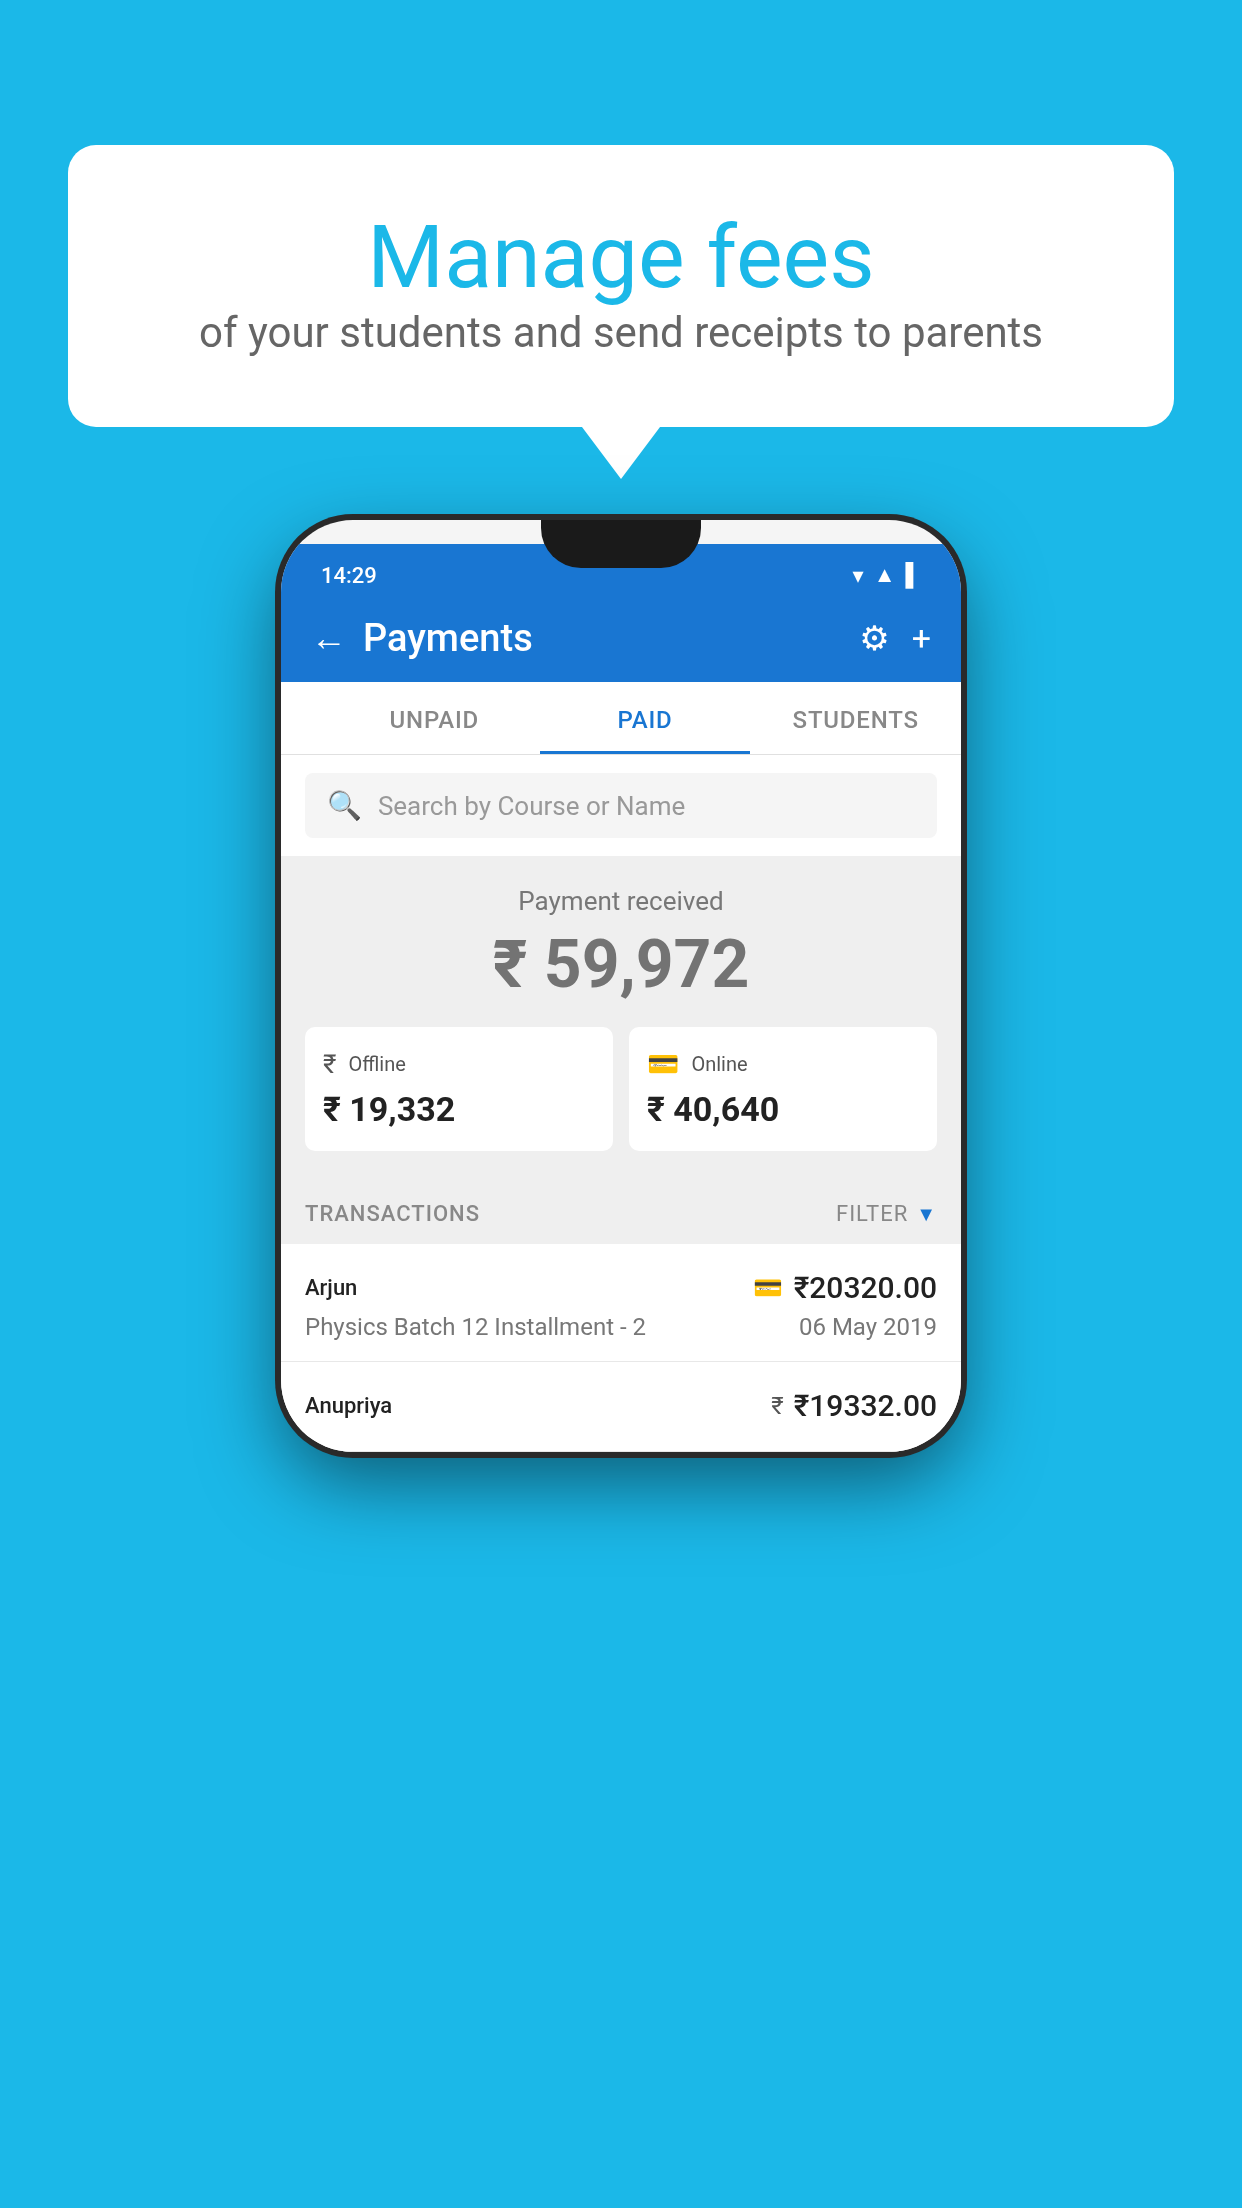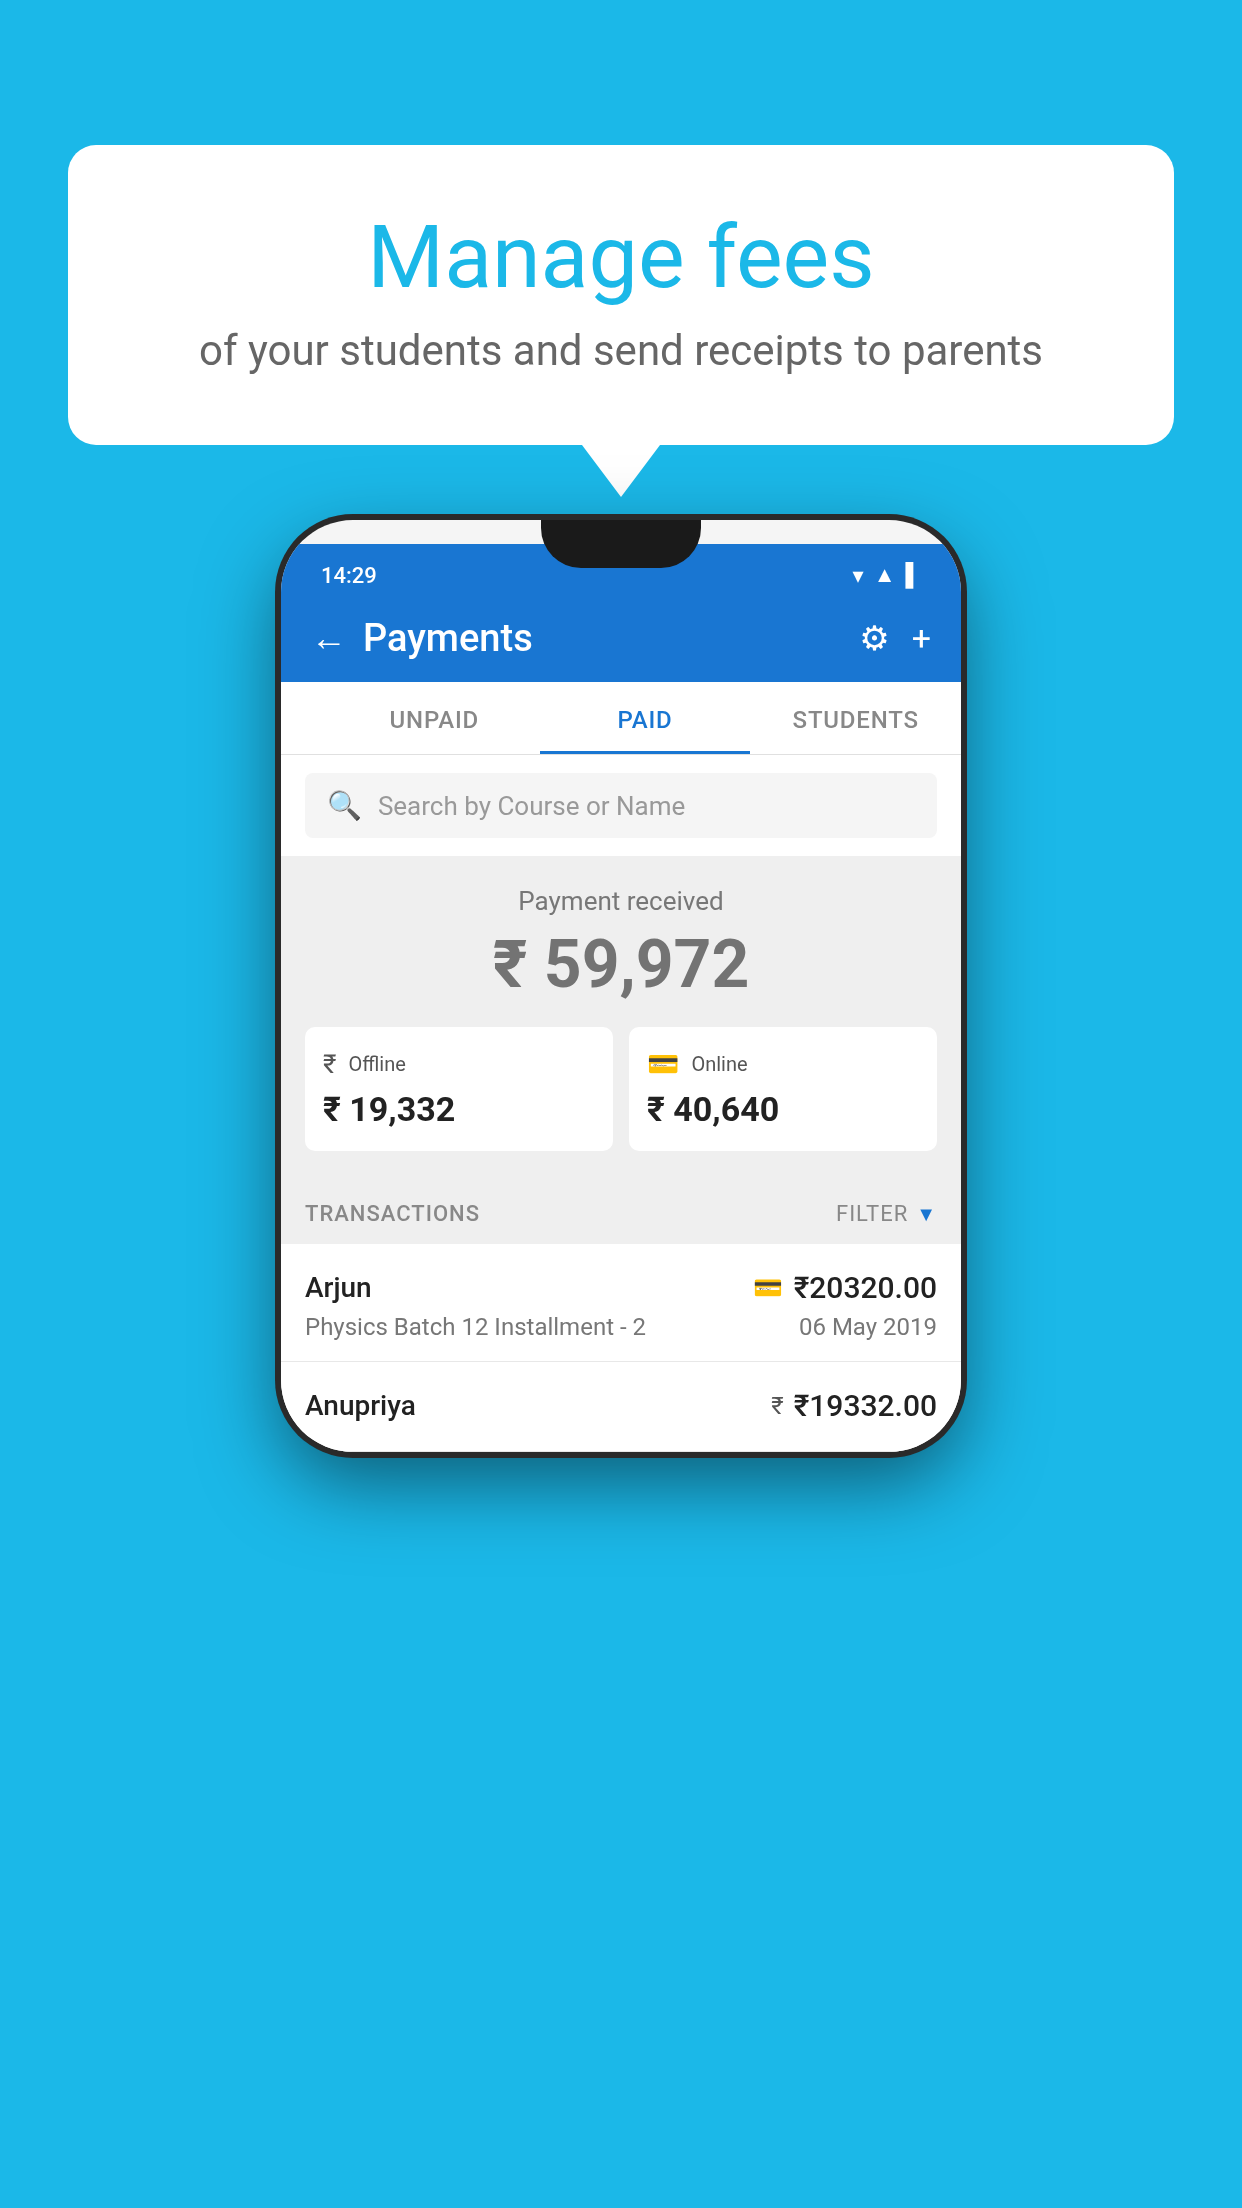--- a/index.html
+++ b/index.html
@@ -33,21 +33,20 @@
       width: 0;
       height: 0;
       border-left: 42px solid transparent;
       border-right: 42px solid transparent;
       border-top: 56px solid white;
     }
     .bubble-title {
       font-size: 88px;
       color: #1BB8E8;
       font-weight: 400;
-      margin-bottom: 18px;
     }
     .bubble-subtitle {
       font-size: 42px;
       color: #666;
       font-weight: 400;
     }
 
     
     .phone-wrapper {
       position: absolute;
@@ -211,21 +210,21 @@
     .transaction-item {
       padding: 26px 24px 20px;
       border-bottom: 1px solid #e8e8e8;
     }
     .transaction-row1 {
       display: flex;
       justify-content: space-between;
       align-items: center;
       margin-bottom: 8px;
     }
-    .transaction-name { font-size: 28px; font-weight: 500; color: #222; }
+    .transaction-name { font-size: 22px; font-weight: 500; color: #222; }
     .transaction-amount-wrap { display: flex; align-items: center; gap: 10px; }
     .transaction-mode-icon { font-size: 24px; color: #555; }
     .transaction-amount { font-size: 30px; color: #222; font-weight: 500; }
     .transaction-row2 {
       display: flex;
       justify-content: space-between;
     }
     .transaction-course { font-size: 24px; color: #777; }
     .transaction-date { font-size: 24px; color: #777; }
   </style>

